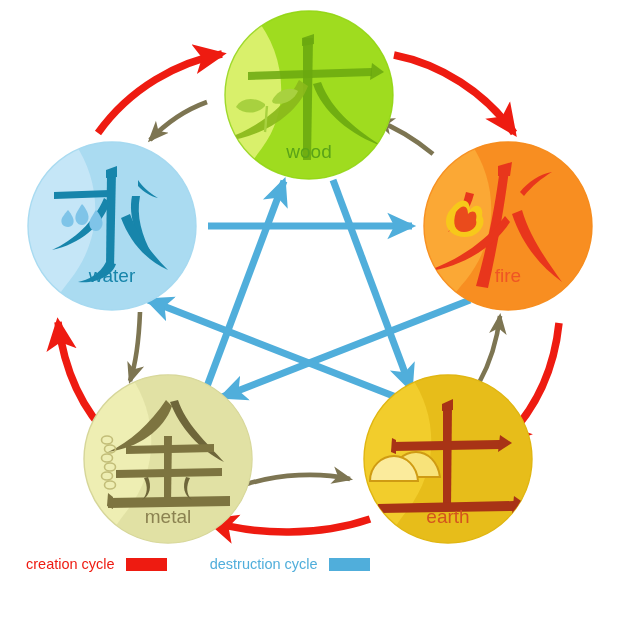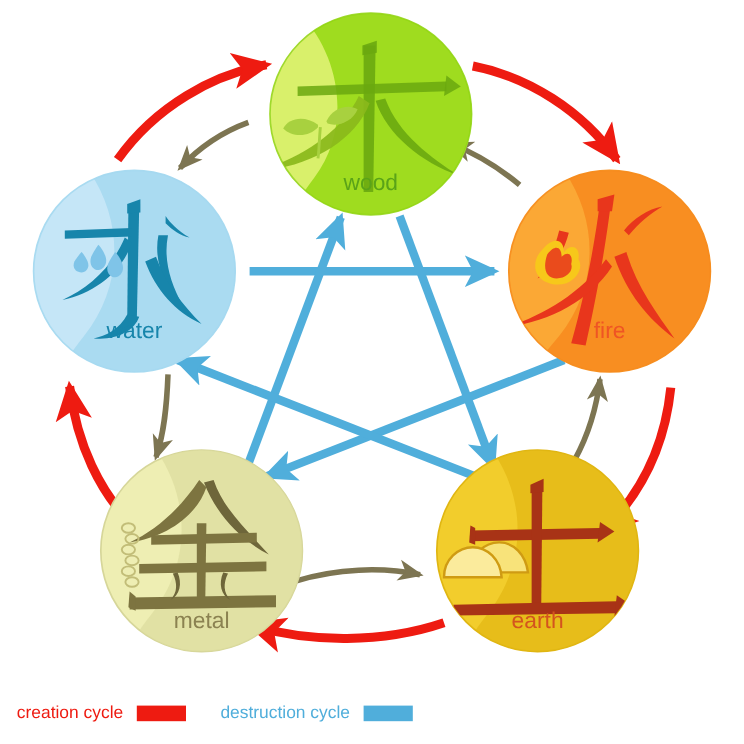--- a/index.html
+++ b/index.html
@@ -1,24 +1,24 @@
 <!DOCTYPE html>
 <html><head>
 <meta charset="utf-8">
 <style>
   html,body{margin:0;padding:0;background:#ffffff;}
   body{width:620px;height:620px;font-family:"Liberation Sans",sans-serif;overflow:hidden;}
   #stage{position:relative;width:620px;height:620px;background:#fff;}
   #diagram{position:absolute;left:0;top:0;width:620px;height:620px;}
-  .legend{position:absolute;left:0;top:556px;width:544px;height:46px;display:flex;align-items:flex-end;}
+  .legend{position:absolute;left:12px;top:556px;width:544px;height:46px;display:flex;align-items:flex-start;}
   .legend-item{display:flex;align-items:center;}
   .legend-label{font-size:14.5px;white-space:nowrap;}
   .legend-swatch{width:41px;height:13px;margin-left:11px;}
   .li-creation{margin-left:14px;}
-  .li-destruction{margin-left:29px;}
+  .li-destruction{margin-left:43px;}
   .li-depletion{margin-left:29px;}
 </style>
 </head>
 <body>
 
 <div id="stage">
 
   <svg id="diagram" viewBox="0 0 620 620" xmlns="http://www.w3.org/2000/svg">
     <defs>
 

